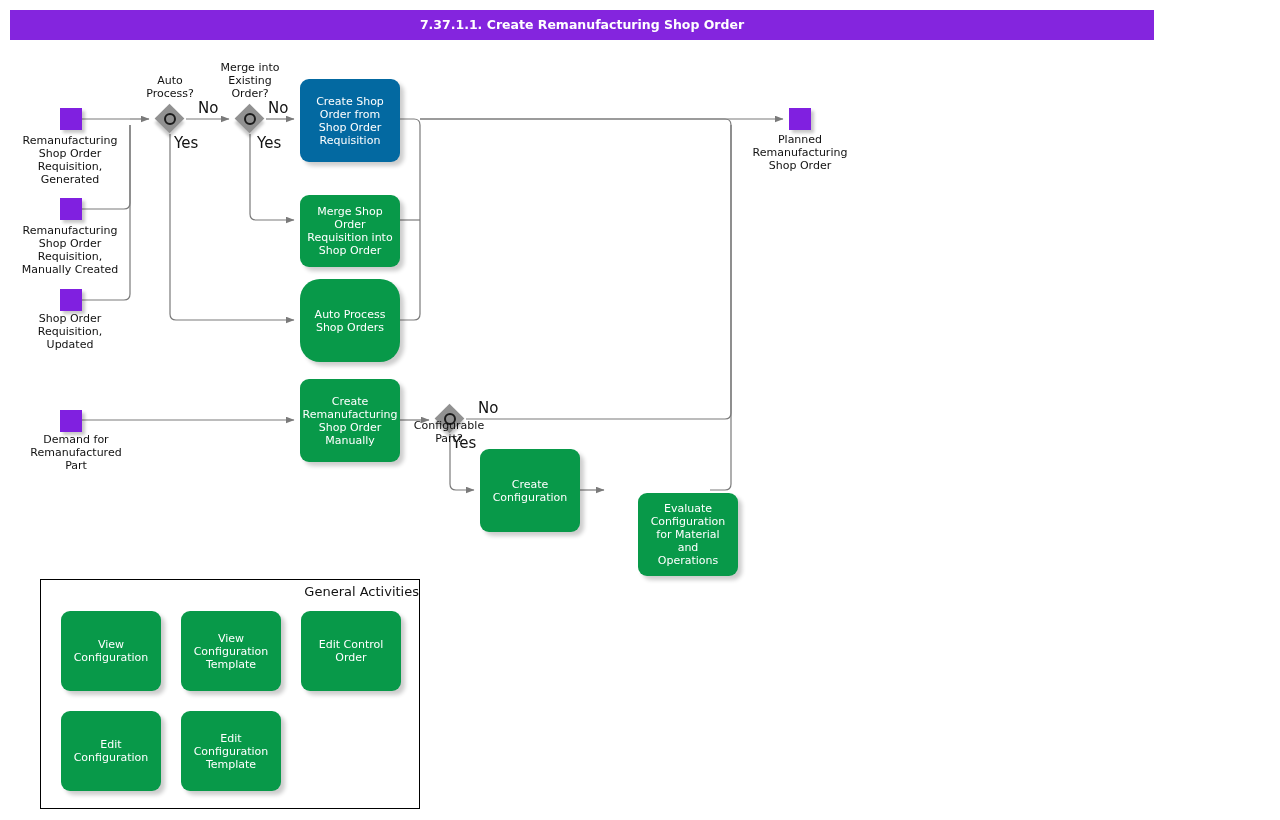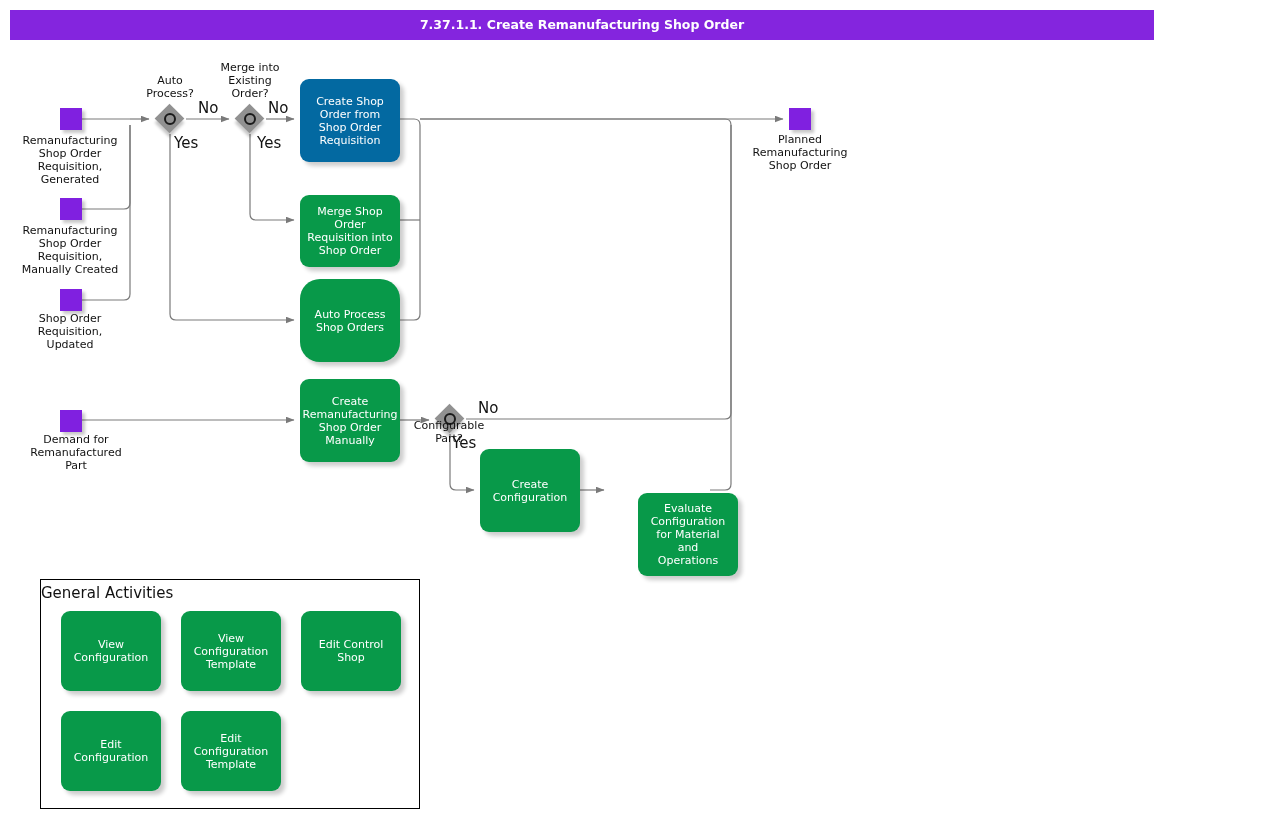--- a/index.html
+++ b/index.html
@@ -146,22 +146,22 @@
     height: 230px;
     border: 1.5px solid #000000;
     background: #ffffff;
     box-sizing: border-box;
   }
   #general-activities-title {
     position: absolute;
     left: 0;
     top: 4px;
     width: 100%;
-    text-align: left;
-    font-size: 15px;
+    text-align: right;
+    font-size: 13px;
     color: #111111;
     font-family: "DejaVu Sans", "Liberation Sans", sans-serif;
   }
 </style>
 </head>
 <body>
 
 <div id="header-bar">
   <div id="header-title">7.37.1.1. Create Remanufacturing Shop Order</div>
 </div>
@@ -270,20 +270,20 @@
 
 <div id="general-activities-group">
   <div id="general-activities-title">General Activities</div>
   <div id="general-activities-items">
       <div class="activity" style="left: 20px; top: 31px; width: 100px; height: 80px; background: rgb(8, 153, 73);">View
 Configuration</div>
       <div class="activity" style="left: 140px; top: 31px; width: 100px; height: 80px; background: rgb(8, 153, 73);">View
 Configuration
 Template</div>
       <div class="activity" style="left: 260px; top: 31px; width: 100px; height: 80px; background: rgb(8, 153, 73);">Edit Control
-Shop</div>
+Order</div>
       <div class="activity" style="left: 20px; top: 131px; width: 100px; height: 80px; background: rgb(8, 153, 73);">Edit
 Configuration</div>
       <div class="activity" style="left: 140px; top: 131px; width: 100px; height: 80px; background: rgb(8, 153, 73);">Edit
 Configuration
 Template</div>
     </div>
 </div>
 
 </body></html>

